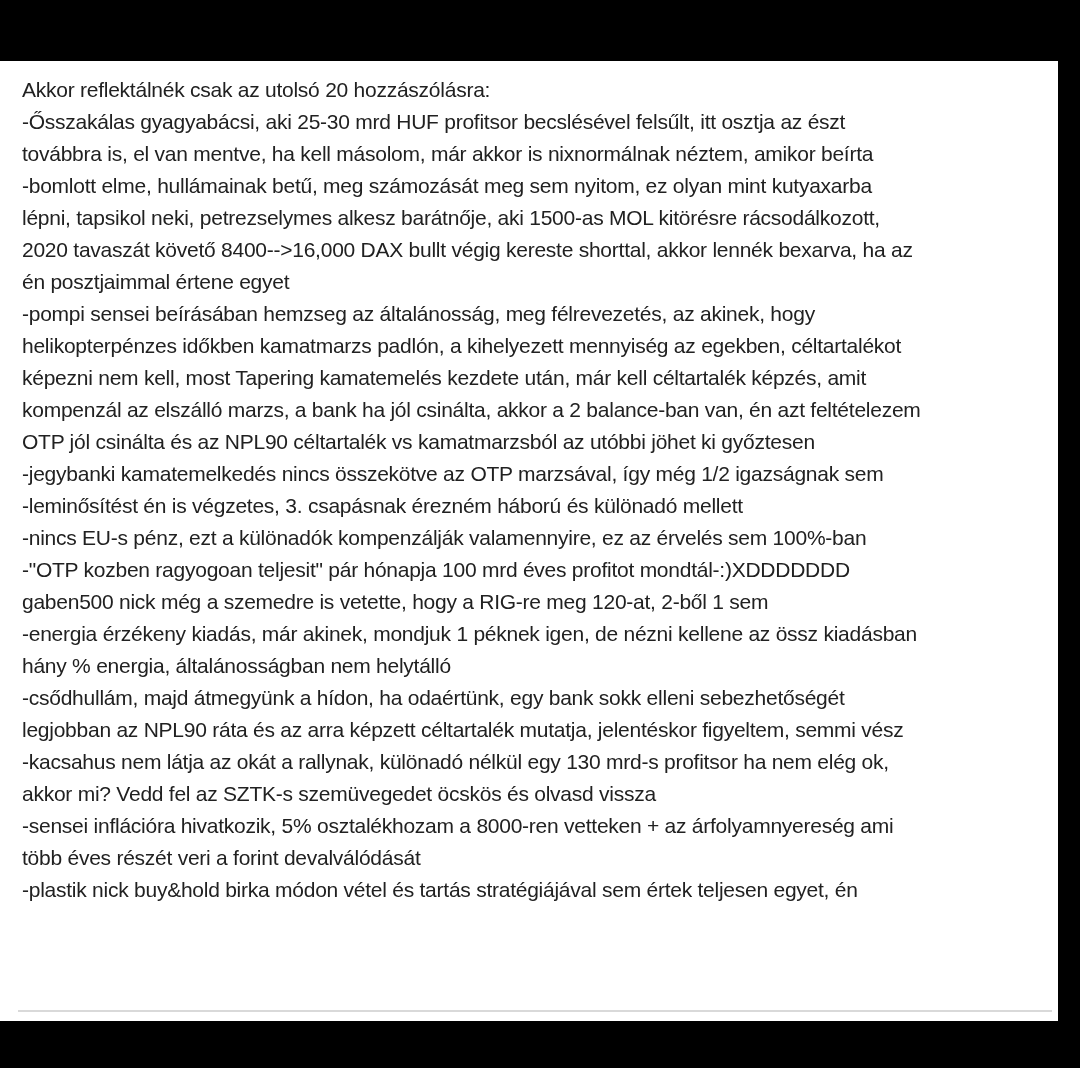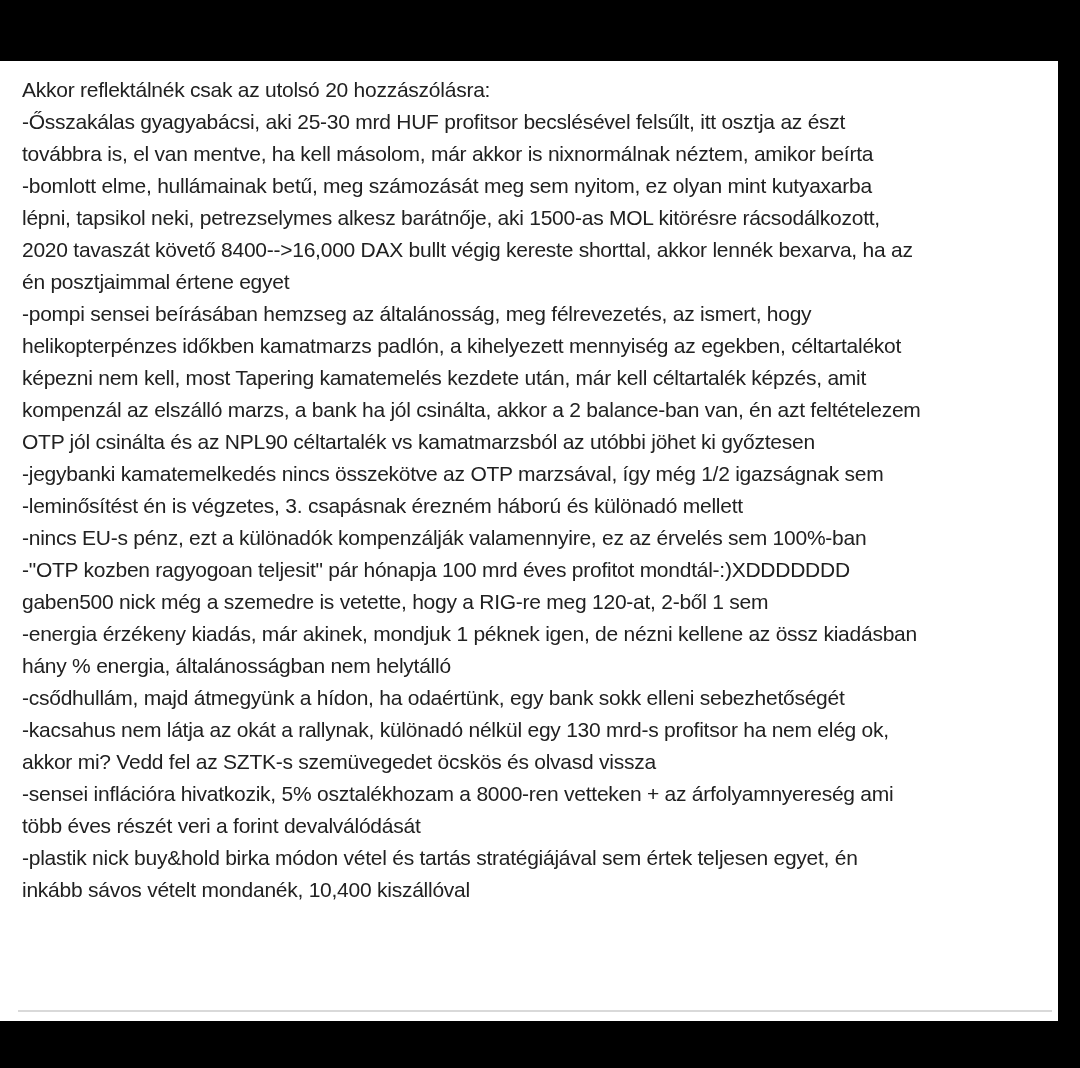--- a/index.html
+++ b/index.html
@@ -68,36 +68,36 @@
   <div class="top-bar"></div>
   <div class="content">
     <div class="text-block" id="lines">
         <div class="text-line">Akkor reflektálnék csak az utolsó 20 hozzászólásra:</div>
         <div class="text-line">-Ősszakálas gyagyabácsi, aki 25-30 mrd HUF profitsor becslésével felsűlt, itt osztja az észt</div>
         <div class="text-line">továbbra is, el van mentve, ha kell másolom, már akkor is nixnormálnak néztem, amikor beírta</div>
         <div class="text-line">-bomlott elme, hullámainak betű, meg számozását meg sem nyitom, ez olyan mint kutyaxarba</div>
         <div class="text-line">lépni, tapsikol neki, petrezselymes alkesz barátnője, aki 1500-as MOL kitörésre rácsodálkozott,</div>
         <div class="text-line">2020 tavaszát követő 8400--&gt;16,000 DAX bullt végig kereste shorttal, akkor lennék bexarva, ha az</div>
         <div class="text-line">én posztjaimmal értene egyet</div>
-        <div class="text-line">-pompi sensei beírásában hemzseg az általánosság, meg félrevezetés, az ismert, hogy</div>
+        <div class="text-line">-pompi sensei beírásában hemzseg az általánosság, meg félrevezetés, az akinek, hogy</div>
         <div class="text-line">helikopterpénzes időkben kamatmarzs padlón, a kihelyezett mennyiség az egekben, céltartalékot</div>
         <div class="text-line">képezni nem kell, most Tapering kamatemelés kezdete után, már kell céltartalék képzés, amit</div>
         <div class="text-line">kompenzál az elszálló marzs, a bank ha jól csinálta, akkor a 2 balance-ban van, én azt feltételezem</div>
         <div class="text-line">OTP jól csinálta és az NPL90 céltartalék vs kamatmarzsból az utóbbi jöhet ki győztesen</div>
         <div class="text-line">-jegybanki kamatemelkedés nincs összekötve az OTP marzsával, így még 1/2 igazságnak sem</div>
         <div class="text-line">-leminősítést én is végzetes, 3. csapásnak érezném háború és különadó mellett</div>
         <div class="text-line">-nincs EU-s pénz, ezt a különadók kompenzálják valamennyire, ez az érvelés sem 100%-ban</div>
         <div class="text-line">-"OTP kozben ragyogoan teljesit" pár hónapja 100 mrd éves profitot mondtál-:)XDDDDDDD</div>
         <div class="text-line">gaben500 nick még a szemedre is vetette, hogy a RIG-re meg 120-at, 2-ből 1 sem</div>
         <div class="text-line">-energia érzékeny kiadás, már akinek, mondjuk 1 péknek igen, de nézni kellene az össz kiadásban</div>
         <div class="text-line">hány % energia, általánosságban nem helytálló</div>
         <div class="text-line">-csődhullám, majd átmegyünk a hídon, ha odaértünk, egy bank sokk elleni sebezhetőségét</div>
+        <div class="text-line">legjobban az NPL90 ráta és az arra képzett céltartalék mutatja, jelentéskor figyeltem, semmi vész</div>
         <div class="text-line">-kacsahus nem látja az okát a rallynak, különadó nélkül egy 130 mrd-s profitsor ha nem elég ok,</div>
         <div class="text-line">akkor mi? Vedd fel az SZTK-s szemüvegedet öcskös és olvasd vissza</div>
         <div class="text-line">-sensei inflációra hivatkozik, 5% osztalékhozam a 8000-ren vetteken + az árfolyamnyereség ami</div>
         <div class="text-line">több éves részét veri a forint devalválódását</div>
         <div class="text-line">-plastik nick buy&amp;hold birka módon vétel és tartás stratégiájával sem értek teljesen egyet, én</div>
-        <div class="text-line">inkább sávos vételt mondanék, 10,400 kiszállóval</div>
       </div>
     <div class="divider"></div>
   </div>
   <div class="bottom-bar"></div>
 </div>
 
 </body></html>

